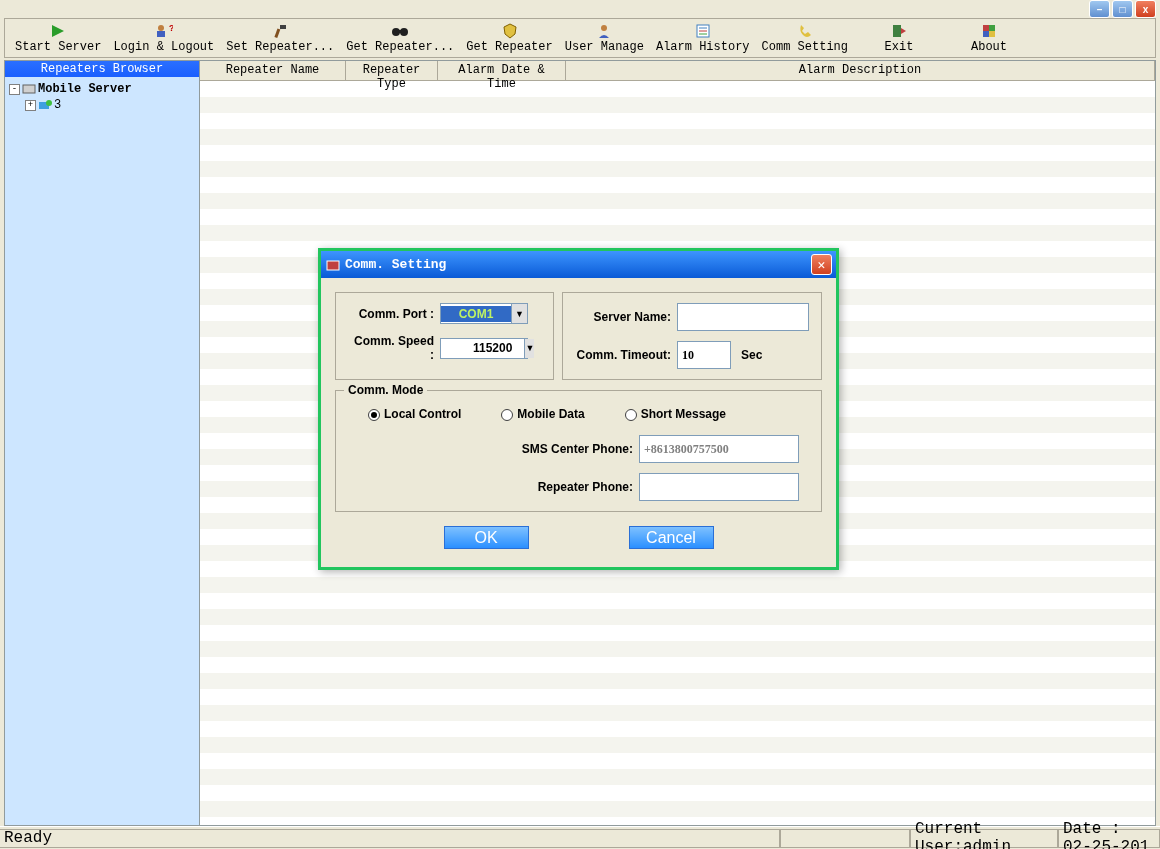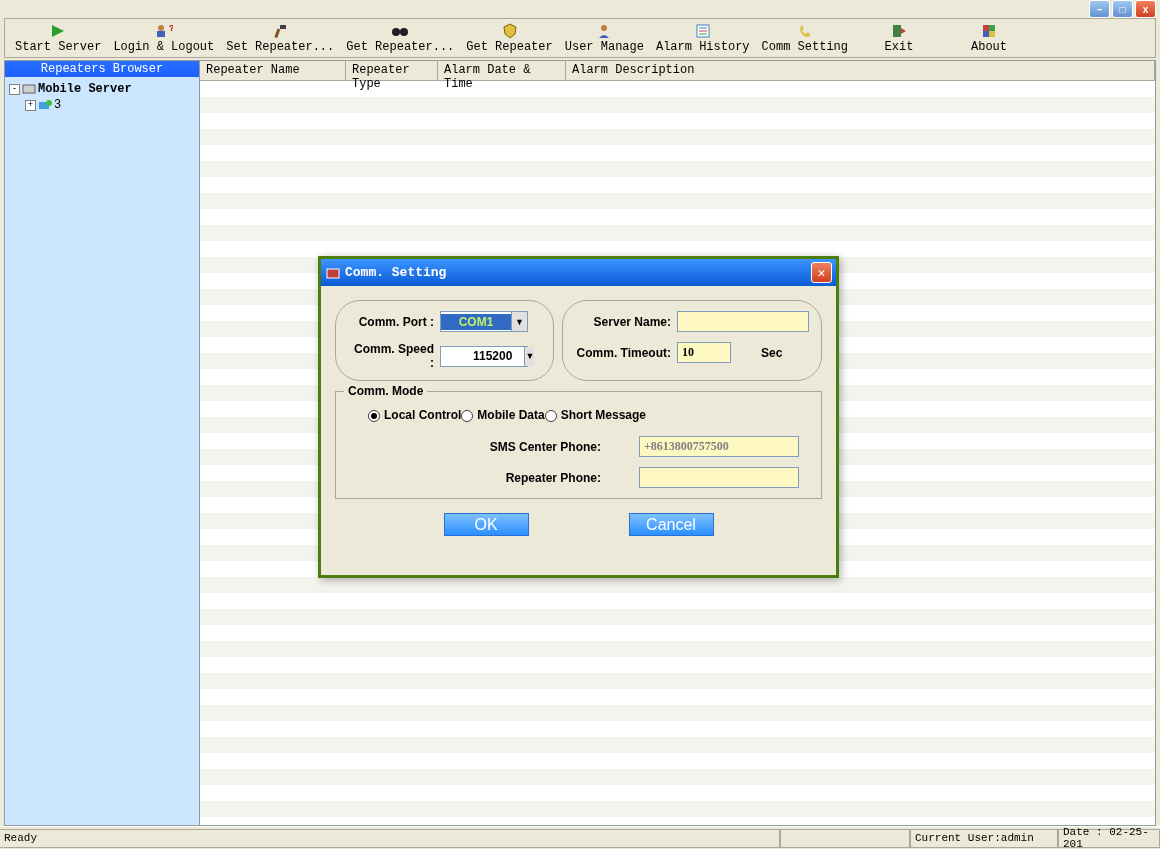--- a/index.html
+++ b/index.html
@@ -48,54 +48,54 @@
 .tree-row { display:flex; align-items:center; gap:2px; padding:1px 0;}
 .tree-toggle { width:11px; height:11px; border:1px solid #808080; background:#fff; display:flex;align-items:center;justify-content:center;font-size:9px;line-height:1;color:#000;}
 .main {
   flex: 1; background: #fff; border: 1px solid #919b9c; border-left: none;
   display: flex; flex-direction: column;
 }
 .headerrow {
   display: flex; background: #ece9d8; height: 20px;
   font-family: "Courier New", monospace; font-size: 12px;
 }
-.hcell { border-right: 1px solid #aca899; border-bottom: 1px solid #aca899; padding: 2px 6px; }
+.hcell { border-right: 1px solid #aca899; border-bottom: 1px solid #aca899; padding: 2px 6px; text-align: center; }
 .grid { flex: 1; position: relative; }
 .grid-stripe { height: 16px; }
 .grid-stripe:nth-child(even){ background:#f4f4ee; }
 .statusbar {
   position: absolute; bottom: 0; left: 0; right: 0; height: 23px;
   background: #ece9d8; border-top: 1px solid #fff;
-  display: flex; align-items: center; font-family: "Courier New", monospace; font-size:11px;
+  display: flex; align-items: center; font-family: "Courier New", monospace; font-size:16px;
 }
 .status-pane { border: 1px solid #aca899; height: 19px; padding: 1px 4px; display:flex;align-items:center;}
 
 .dlg {
-  position: absolute; left: 318px; top: 256px; width: 521px; height: 322px;
-  border: 3px solid #4d7c0f; background: #ece9d8;
+  position: absolute; left: 318px; top: 248px; width: 521px; height: 322px;
+  border: 3px solid #22c55e; background: #ece9d8;
   box-shadow: 2px 2px 8px rgba(0,0,0,0.3);
 }
 .dlg-title {
   height: 27px; background: linear-gradient(#3d95ff,#0a5ad6);
   color: #fff; display: flex; align-items: center; padding: 0 4px;
   font-family: "Courier New", monospace; font-weight: bold; font-size: 13px;
 }
 .dlg-title .spacer { flex:1; }
 .dlg-close { width:21px; height:21px; background: linear-gradient(#f08060,#d04020); border:1px solid #fff; border-radius:3px; color:#fff; display:flex;align-items:center;justify-content:center;font-weight:bold;}
 .dlg-body { padding: 14px; font-family: Tahoma, Arial, sans-serif; font-size:12px; font-weight:bold;}
 .panel { border: 1px solid #aca899; background:#ece9d8; padding: 10px 12px;}
 .row1 { display:flex; gap:8px;}
-.row1 .panel { flex:1;border-radius:25px;}
+.row1 .panel { flex:1;}
 .lbl { text-align:right; display:inline-block;}
 .combo { border:1px solid #7f9db9; background:#fff; height:21px; display:inline-flex;align-items:center;position:relative;}
 .combo .val { padding:0 12px;margin-left:20px; }
 .combo .sel { background:#316ac5; color:#bef264; padding: 1px 4px; text-align: center;}
 .combo .arrow{ width:16px; height:19px; background:#e1e1e1; border-left:1px solid #7f9db9; display:flex;align-items:center;justify-content:center;font-size:9px;}
-.tfield { border:1px solid #7f9db9; background:#fef9c3; height:21px; padding:1px 4px; font-family:Tahoma;font-size:12px;font-weight:bold;}
-.tfield.disabled { color:#808080;margin-left:32px; }
+.tfield { border:1px solid #7f9db9; background:#ffffff; height:28px; padding:1px 4px; font-family:Tahoma;font-size:12px;font-weight:bold;}
+.tfield.disabled { color:#808080; }
 .fieldset { border:1px solid #aca899; padding: 16px 12px 10px; position:relative; margin-top:10px;}
 .fieldset .legend { position:absolute; top:-8px; left:8px; background:#ece9d8; padding:0 4px; font-weight:bold;text-align:right;}
 .radio { width:12px;height:12px;border:1px solid #404040;border-radius:50%;background:#fff;display:inline-flex;align-items:center;justify-content:center;vertical-align:middle;margin-right:4px;}
 .radio.checked::after{content:"";width:6px;height:6px;background:#000;border-radius:50%;}
 .btn-row { display:flex; justify-content:center; gap:100px; margin-top:14px;}
 .btn-blue {
   width:85px; height:23px; background: linear-gradient(#7ec1ff,#2a8fff);
   border:1px solid #2a6fd6; color:#fff; font-weight:normal;
   display:flex;align-items:center;justify-content:center;
   font-family: Tahoma, Arial, sans-serif; font-size:16px;
@@ -328,28 +328,28 @@
         </div>
       </div>
       <div class="panel">
         <div class="fline">
           <span class="lbl" style="width:96px">Server Name:</span>
           <input class="tfield" style="width: 132px;" value="">
         </div>
         <div class="fline" style="margin-bottom:0">
           <span class="lbl" style="width:96px">Comm. Timeout:</span>
           <input class="tfield" style="width: 54px;" value="10">
-          <span style="margin-left:24px">Sec</span>
+          <span style="margin-left:4px">Sec</span>
         </div>
       </div>
     </div>
 
     <div class="fieldset">
       <div class="legend">Comm. Mode</div>
-      <div style="display:flex; align-items:center; margin-bottom:14px; padding-left:20px;">
+      <div style="display:flex; gap:40px; align-items:center; margin-bottom:14px; padding-left:20px;">
         <label><span class="radio checked"></span><span>Local Control</span></label>
         <label><span class="radio"></span><span>Mobile Data</span></label>
         <label><span class="radio"></span><span>Short Message</span></label>
       </div>
       <div class="fline" style="justify-content:flex-end;padding-right:10px;">
         <span class="lbl" style="width:260px">SMS Center Phone:</span>
         <input class="tfield disabled" style="width: 160px;" disabled="" value="+8613800757500">
       </div>
       <div class="fline" style="justify-content:flex-end;padding-right:10px;margin-bottom:0;">
         <span class="lbl" style="width:260px">Repeater Phone:</span>

